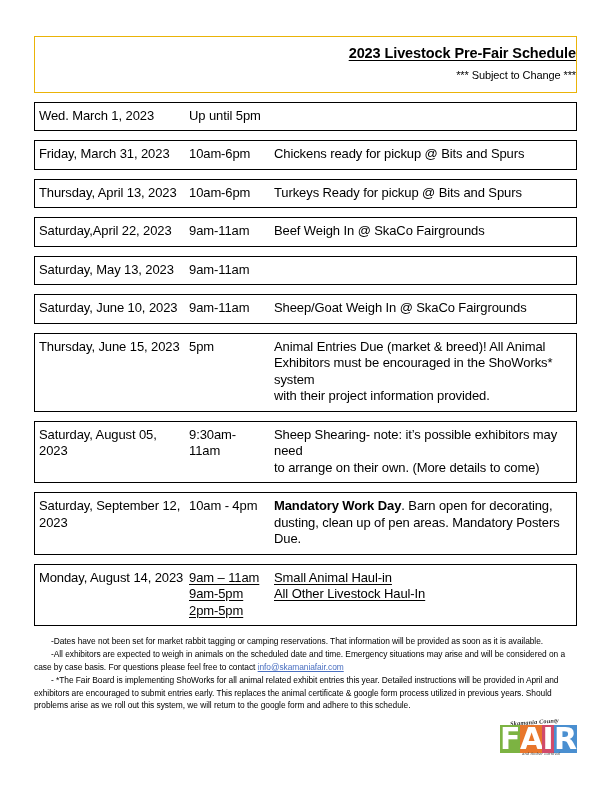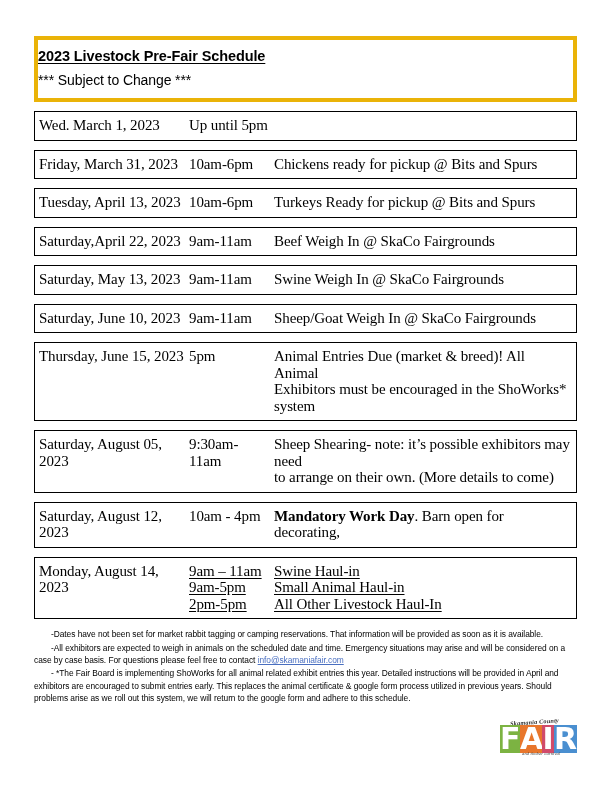--- a/index.html
+++ b/index.html
@@ -25,37 +25,37 @@
   }
   .sheet {
     position: absolute;
     left: 34px;
     top: 36px;
     width: 543px;
   }
 
   
   .header-box {
-    border: 4px solid #eab308;
+    border: 1px solid #eab308;
     box-sizing: border-box;
     width: 100%;
     padding: 6px 0 9px 0;
-    text-align: left;
+    text-align: right;
   }
   .doc-title {
     font-size: 14.5px;
     font-weight: bold;
     letter-spacing: -0.1px;
     text-decoration: underline;
     text-underline-offset: 2px;
     margin: 2px 0 0 0;
     line-height: 1.2;
   }
   .doc-subtitle {
-    font-size: 14px;
+    font-size: 11px;
     margin: 7px 0 0 0;
     line-height: 1.2;
     letter-spacing: -0.1px;
   }
 
   
   .rows {
     margin-top: 9px;
   }
   .row {
@@ -78,25 +78,24 @@
     width: 85px;
     flex: 0 0 85px;
     box-sizing: border-box;
   }
   .c-desc {
     flex: 1 1 auto;
     box-sizing: border-box;
     padding-right: 6px;
   }
   .cell-line {
-    font-size: 15px;
+    font-size: 13px;
     line-height: 16.5px;
     letter-spacing: -0.1px;
     white-space: pre-wrap;
-    font-family: Liberation Serif, serif;
   }
   .u { text-decoration: underline; text-underline-offset: 1.5px; }
   .b { font-weight: bold; }
 
   
   .notes {
     margin-top: 5px;
   }
   .note {
     font-size: 8.4px;
@@ -194,21 +193,21 @@
         <div class="c-time">
           <div class="cell-line">10am-6pm</div>
         </div>
         <div class="c-desc">
           <div class="cell-line">Chickens ready for pickup @ Bits and Spurs</div>
         </div>
       </div>
 
       <div class="row">
         <div class="c-date">
-          <div class="cell-line">Tuesday, April 13, 2023</div>
+          <div class="cell-line">Thursday, April 13, 2023</div>
         </div>
         <div class="c-time">
           <div class="cell-line">10am-6pm</div>
         </div>
         <div class="c-desc">
           <div class="cell-line">Turkeys Ready for pickup @ Bits and Spurs</div>
         </div>
       </div>
 
       <div class="row">
@@ -222,23 +221,20 @@
           <div class="cell-line">Beef Weigh In @ SkaCo Fairgrounds</div>
         </div>
       </div>
 
       <div class="row">
         <div class="c-date">
           <div class="cell-line">Saturday, May 13, 2023</div>
         </div>
         <div class="c-time">
           <div class="cell-line">9am-11am</div>
-        </div>
-        <div class="c-desc">
-          <div class="cell-line">Swine Weigh In @ SkaCo Fairgrounds</div>
         </div>
       </div>
 
       <div class="row">
         <div class="c-date">
           <div class="cell-line">Saturday, June 10, 2023</div>
         </div>
         <div class="c-time">
           <div class="cell-line">9am-11am</div>
         </div>
@@ -250,62 +246,63 @@
       <div class="row">
         <div class="c-date">
           <div class="cell-line">Thursday, June 15, 2023</div>
         </div>
         <div class="c-time">
           <div class="cell-line">5pm</div>
         </div>
         <div class="c-desc">
           <div class="cell-line">Animal Entries Due (market &amp; breed)! All Animal</div>
           <div class="cell-line">Exhibitors must be encouraged in the ShoWorks* system</div>
+          <div class="cell-line">with their project information provided.</div>
         </div>
       </div>
 
       <div class="row">
         <div class="c-date">
           <div class="cell-line">Saturday, August 05,</div>
           <div class="cell-line">2023</div>
         </div>
         <div class="c-time">
           <div class="cell-line">9:30am-</div>
           <div class="cell-line">11am</div>
         </div>
         <div class="c-desc">
           <div class="cell-line">Sheep Shearing- note: it’s possible exhibitors may need</div>
           <div class="cell-line">to arrange on their own. (More details to come)</div>
         </div>
       </div>
 
       <div class="row">
         <div class="c-date">
-          <div class="cell-line">Saturday, August 12,</div>
+          <div class="cell-line">Saturday, September 12,</div>
           <div class="cell-line">2023</div>
         </div>
         <div class="c-time">
           <div class="cell-line">10am - 4pm</div>
         </div>
         <div class="c-desc">
           <div class="cell-line"><span class="b">Mandatory Work Day</span><span>. Barn open for decorating,</span></div>
+          <div class="cell-line">dusting, clean up of pen areas. Mandatory Posters Due.</div>
         </div>
       </div>
 
       <div class="row">
         <div class="c-date">
           <div class="cell-line">Monday, August 14, 2023</div>
         </div>
         <div class="c-time">
           <div class="cell-line u">9am – 11am</div>
           <div class="cell-line u">9am-5pm</div>
           <div class="cell-line u">2pm-5pm</div>
         </div>
         <div class="c-desc">
-          <div class="cell-line u">Swine Haul-in</div>
           <div class="cell-line u">Small Animal Haul-in</div>
           <div class="cell-line u">All Other Livestock Haul-In</div>
         </div>
       </div>
 
     </div>
 
     <div class="notes">
       <p class="note">-Dates have not been set for market rabbit tagging or camping reservations. That information will be provided as soon as it is available.</p>
       <p class="note"><span>-All exhibitors are expected to weigh in animals on the scheduled date and time. Emergency situations may arise and will be considered on a case by case basis. For questions please feel free to contact </span><a class="mail" href="#">info@skamaniafair.com</a></p>

